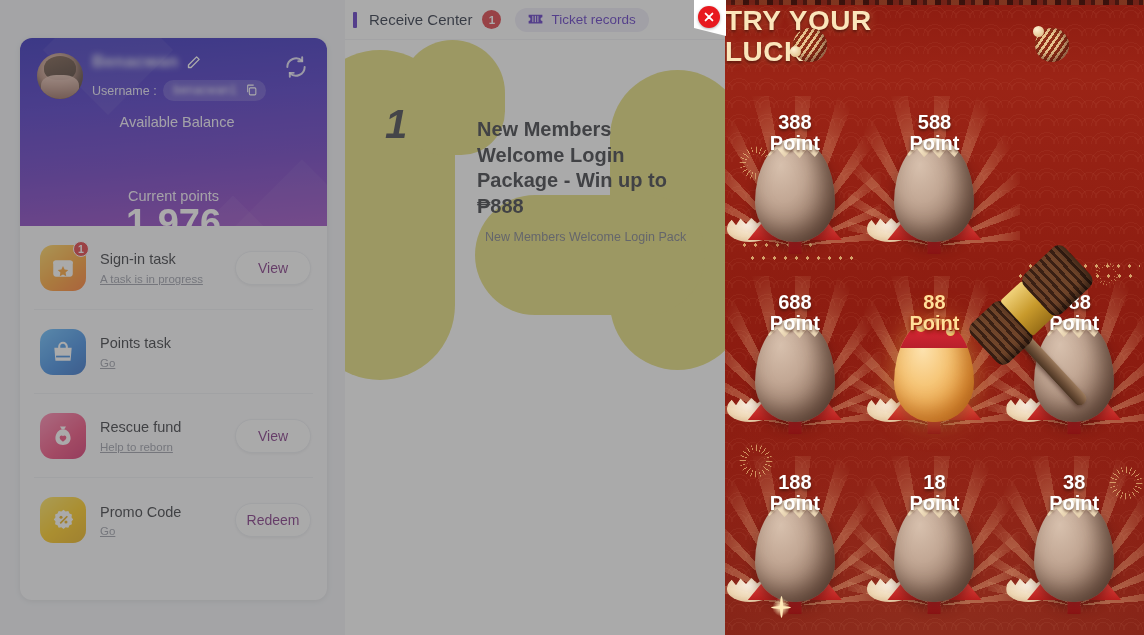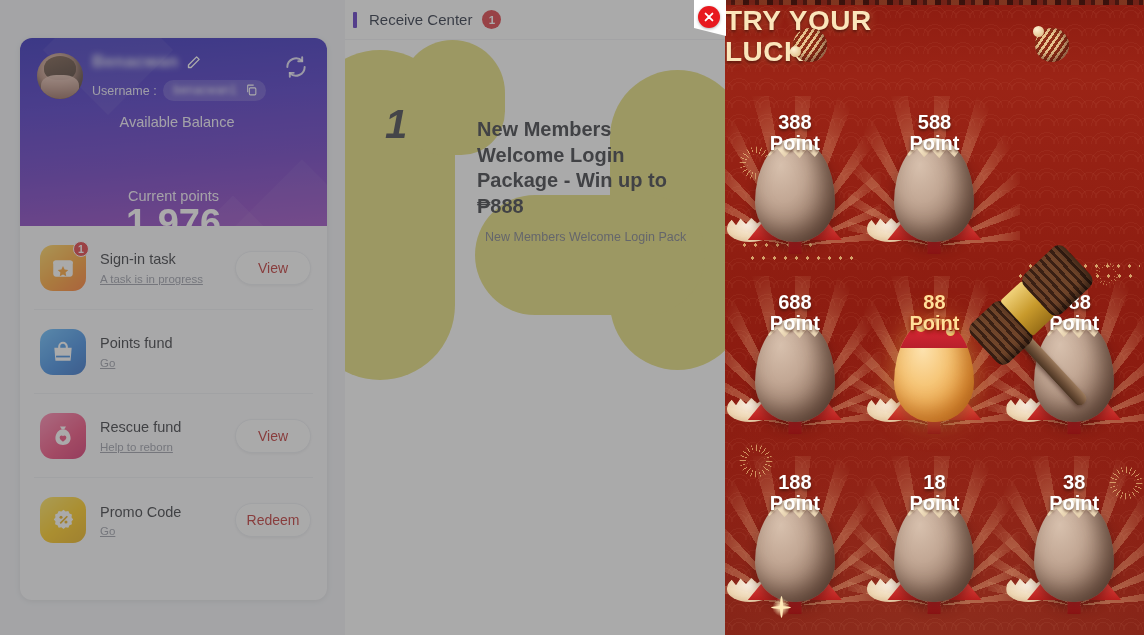--- a/index.html
+++ b/index.html
@@ -132,21 +132,21 @@
     padding: 0 4px; border: 1.5px solid #fbfbfd;
   }
   .task-text { flex: 1; padding-left: 10px; }
   .task-title { font-size: 14.5px; color: #23252b; line-height: 1.35; }
   .task-sub { font-size: 11.5px; color: #9093a0; margin-top: 3px; text-decoration: underline; }
   .task-btn {
     flex: 0 0 auto; min-width: 76px; height: 34px; border-radius: 17px;
     background: #fff; border: 1px solid #eceef3;
     box-shadow: 0 1px 3px rgba(0,0,0,.07);
     display: flex; align-items: center; justify-content: center;
-    font-size: 14px; color: #b91c1c; cursor: pointer;
+    font-size: 14px; color: #701a75; cursor: pointer;
   }
   .task-btn.ghost { visibility: hidden; }
 
   
   #mid-panel {
     position: absolute; left: 345px; top: 0; width: 380px; height: 635px;
     background: #ffffff; overflow: hidden;
   }
   #mid-header {
     position: relative; height: 40px; background: #fff;
@@ -466,21 +466,21 @@
           <div class="task-ico-wrap">
             <div class="task-ico ico-points">
               <svg width="26" height="26" viewBox="0 0 24 24" fill="#ffffff">
                 <path d="M4 8h16l-1 12H5L4 8z"></path>
                 <path d="M8.5 9V7a3.5 3.5 0 017 0v2" fill="none" stroke="#ffffff" stroke-width="1.9"></path>
                 <rect x="5.6" y="15.4" width="12.8" height="1.6" fill="#2a7fe0"></rect>
               </svg>
             </div>
           </div>
           <div class="task-text">
-            <div class="task-title">Points fund</div>
+            <div class="task-title">Points task</div>
             <div class="task-sub">Go</div>
           </div>
           <div class="task-btn ghost"></div>
         </div>
 
         <div class="task-row">
           <div class="task-ico-wrap">
             <div class="task-ico ico-rescue">
               <svg width="26" height="26" viewBox="0 0 24 24" fill="#ffffff">
                 <path d="M9.2 3.2h5.6l-1.6 2.6h-2.4L9.2 3.2z"></path>
@@ -516,20 +516,31 @@
 
       </div>
     </div>
   </div>
 
   <div id="mid-panel">
     <div id="mid-header">
       <div id="rc-bar"></div>
       <div id="rc-title">Receive Center</div>
       <div id="rc-badge">1</div>
+      <div id="ticket-pill">
+        <span>
+          <svg width="15" height="12" viewBox="0 0 24 18" fill="#4b1fbe">
+            <path d="M1 2h22v4a3 3 0 000 6v4H1v-4a3 3 0 000-6V2z"></path>
+            <rect x="7" y="4" width="1.6" height="10" fill="#eceaf6"></rect>
+            <rect x="11" y="4" width="1.6" height="10" fill="#eceaf6"></rect>
+            <rect x="15" y="4" width="1.6" height="10" fill="#eceaf6"></rect>
+          </svg>
+        </span>
+        <span id="ticket-label">Ticket records</span>
+      </div>
     </div>
 
     <div id="mid-body">
       <div class="blob" id="b1"></div>
       <div class="blob" id="b2"></div>
       <div class="blob" id="b3"></div>
       <div class="blob" id="b4"></div>
       <div id="promo-num">1</div>
       <div id="promo-title">New Members Welcome Login Package - Win up to ₱888</div>
       <div id="promo-sub">New Members Welcome Login Pack</div>

